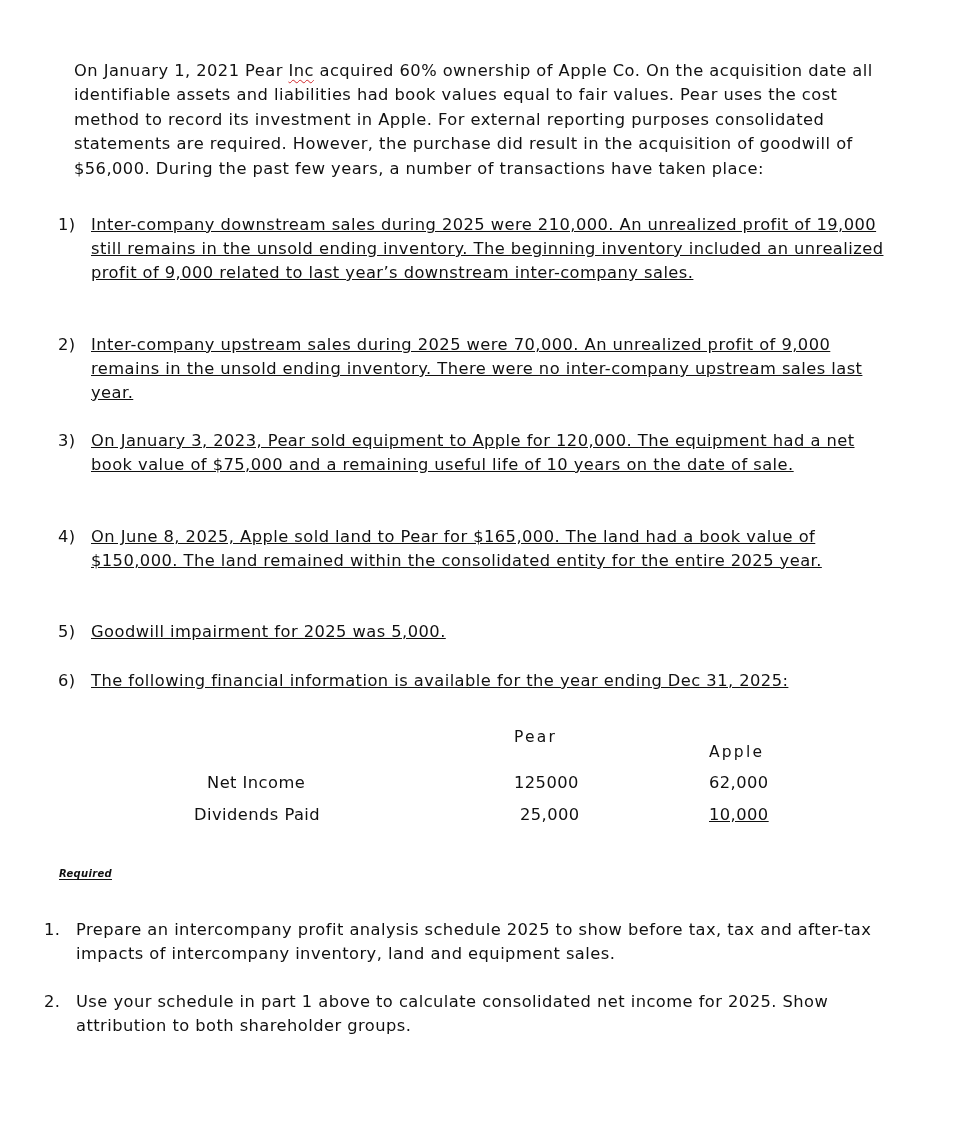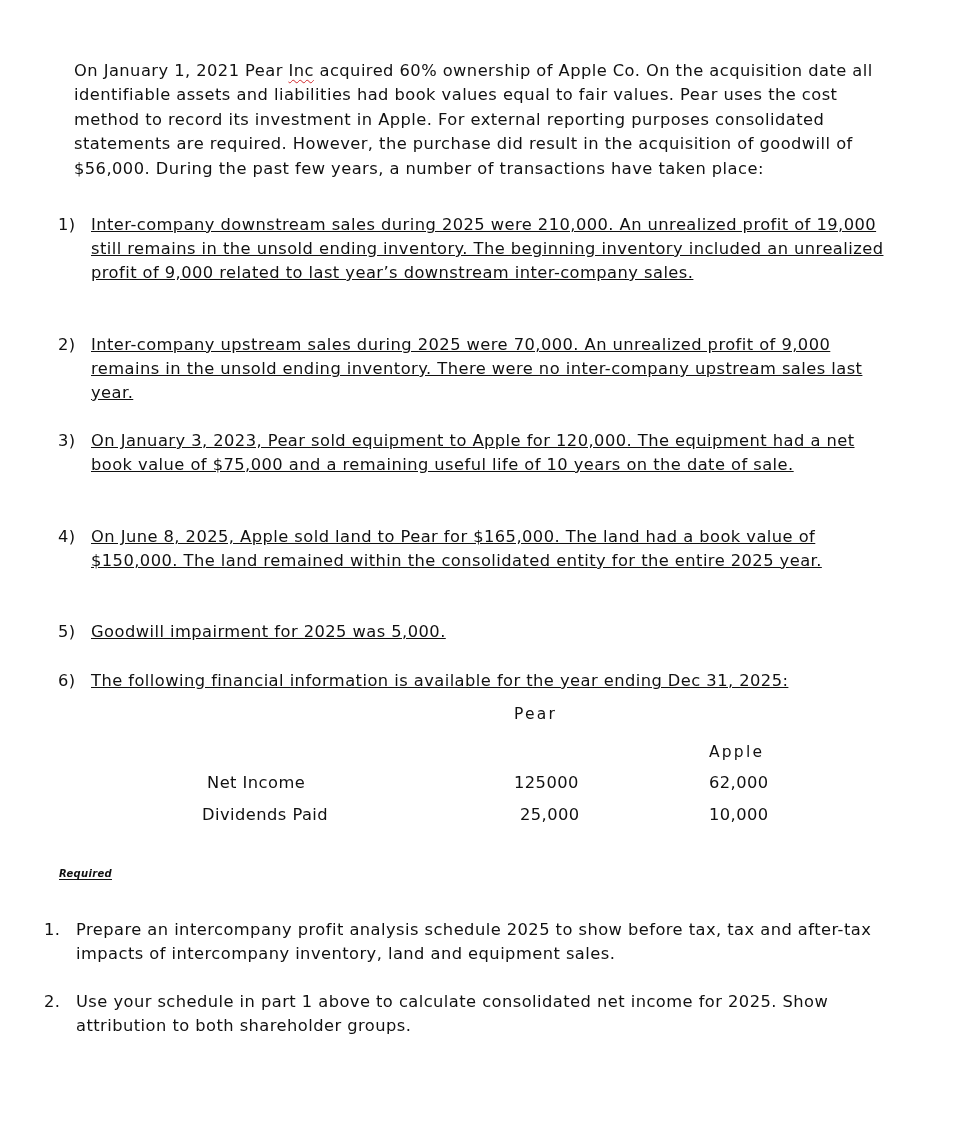--- a/index.html
+++ b/index.html
@@ -74,30 +74,30 @@
 <div class="item" id="item5">
   <span class="num">5)</span>
   <span class="txt">Goodwill impairment for 2025 was 5,000.</span>
 </div>
 <div class="item" id="item6">
   <span class="num">6)</span>
   <span class="txt">The following financial information is available for the year ending Dec 31, 2025:</span>
 </div>
 
 <div class="fin-table">
-  <span class="cell hdr" style="left:514px; top:705px;">Pear</span>
+  <span class="cell hdr" style="left:514px; top:728px;">Pear</span>
   <span class="cell hdr" style="left:709px; top:743px;">Apple</span>
 
   <span class="cell" style="left:189px; top:773px;margin-left:18px;">Net Income</span>
   <span class="cell" style="left:514px; top:773px;">125000</span>
   <span class="cell" style="left:709px; top:773px;">62,000</span>
 
-  <span class="cell" style="left:202px; top:805px;">Dividends Paid</span>
+  <span class="cell" style="left:194px; top:805px;">Dividends Paid</span>
   <span class="cell" style="left:520px; top:805px;">25,000</span>
-  <span class="cell" style="left:709px; top:805px;">10,000</span>
+  <span class="cell" style="left:709px; top:805px;text-decoration:underline;">10,000</span>
 </div>
 
 <div class="required">Required</div>
 
 <div class="req-item" id="req1">
   <span class="num">1.</span>
   <span class="txt">Prepare an intercompany profit analysis schedule 2025 to show before tax, tax and after-tax impacts of intercompany inventory, land and equipment sales.</span>
 </div>
 <div class="req-item" id="req2">
   <span class="num">2.</span>

